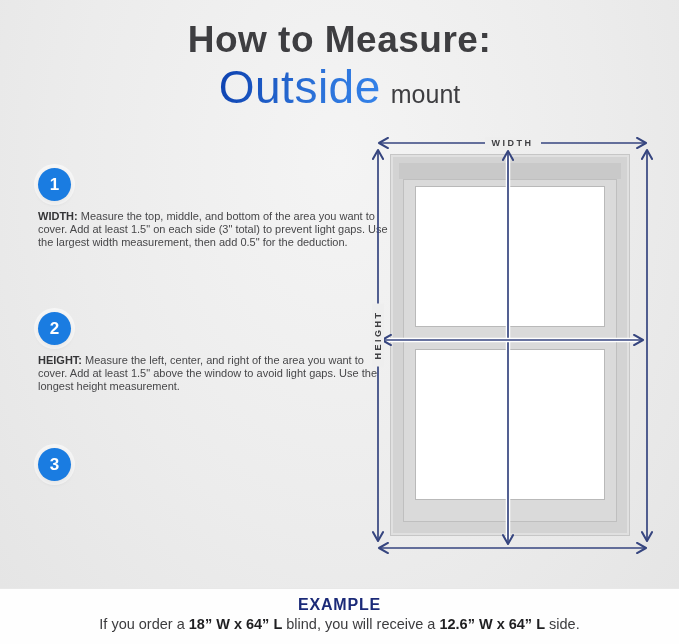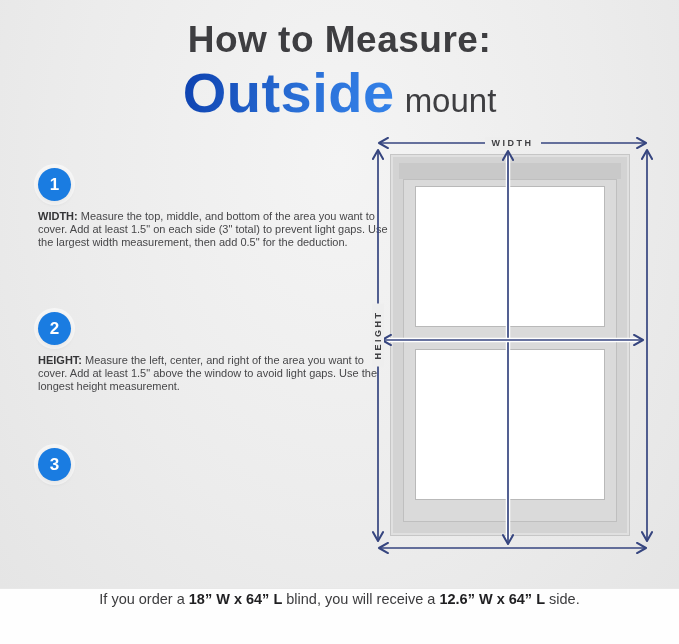--- a/index.html
+++ b/index.html
@@ -6,24 +6,24 @@
   html,body { width:679px; height:644px; }
   body { font-family:"Liberation Sans","DejaVu Sans",sans-serif; overflow:hidden; }
 
   .stage { position:relative; width:679px; height:644px;
            background:radial-gradient(ellipse at 50% 25%, #f4f4f4 0%, #ececec 55%, #e4e4e4 100%); }
 
   
   .title-block { position:absolute; top:20px; left:0; width:679px; text-align:center; }
   .title-line1 { font-size:37px; font-weight:600; color:#3e3e41; letter-spacing:.5px; line-height:1.1; }
   .title-line2 { margin-top:1px; line-height:1.1; }
-  .title-highlight { font-size:56px; font-weight:700; letter-spacing:.5px;
+  .title-highlight { font-size:46px; font-weight:400; letter-spacing:.5px;
     background:linear-gradient(105deg,#0f44b2 5%,#2a6fd6 55%,#3381e8 95%);
     -webkit-background-clip:text; background-clip:text; color:transparent; }
-  .title-suffix { font-size:33px; font-weight:500; color:#3e3e41; margin-left:10px; }
+  .title-suffix { font-size:25px; font-weight:500; color:#3e3e41; margin-left:10px; }
 
   
   .steps { position:absolute; left:38px; top:168px; width:354px; }
   .step { position:absolute; left:0; width:354px; }
   .step-1 { top:0; } .step-2 { top:144px; } .step-3 { top:280px; }
   .step-badge { width:33px; height:33px; border-radius:50%; background:#1a7ce1;
     color:#fff; font-size:17px; font-weight:700; display:flex; align-items:center; justify-content:center;
     box-shadow:0 0 0 4px rgba(255,255,255,.55), 0 2px 5px rgba(0,0,0,.18); }
   .step-text { margin-top:9px; font-size:11px; line-height:1.2; color:#474749; }
   .step-text strong { color:#353537; font-weight:700; }
@@ -128,16 +128,17 @@
         <line x1="9" y1="413" x2="276" y2="413" stroke="#36457f" stroke-width="1.7" marker-start="url(#chev)" marker-end="url(#chev)"></line>
       </g>
     </svg>
 
     <span class="dim-label width-label">WIDTH</span>
     <span class="dim-label height-label">HEIGHT</span>
 
   </section>
 
   <footer class="example-band">
+    <div class="example-heading">EXAMPLE</div>
     <div class="example-line"><span>If you order a </span><strong>18” W x 64” L</strong><span> blind, you will receive a </span><strong>12.6” W x 64” L</strong><span> side.</span></div>
   </footer>
 
 </div>
 
 </body></html>

